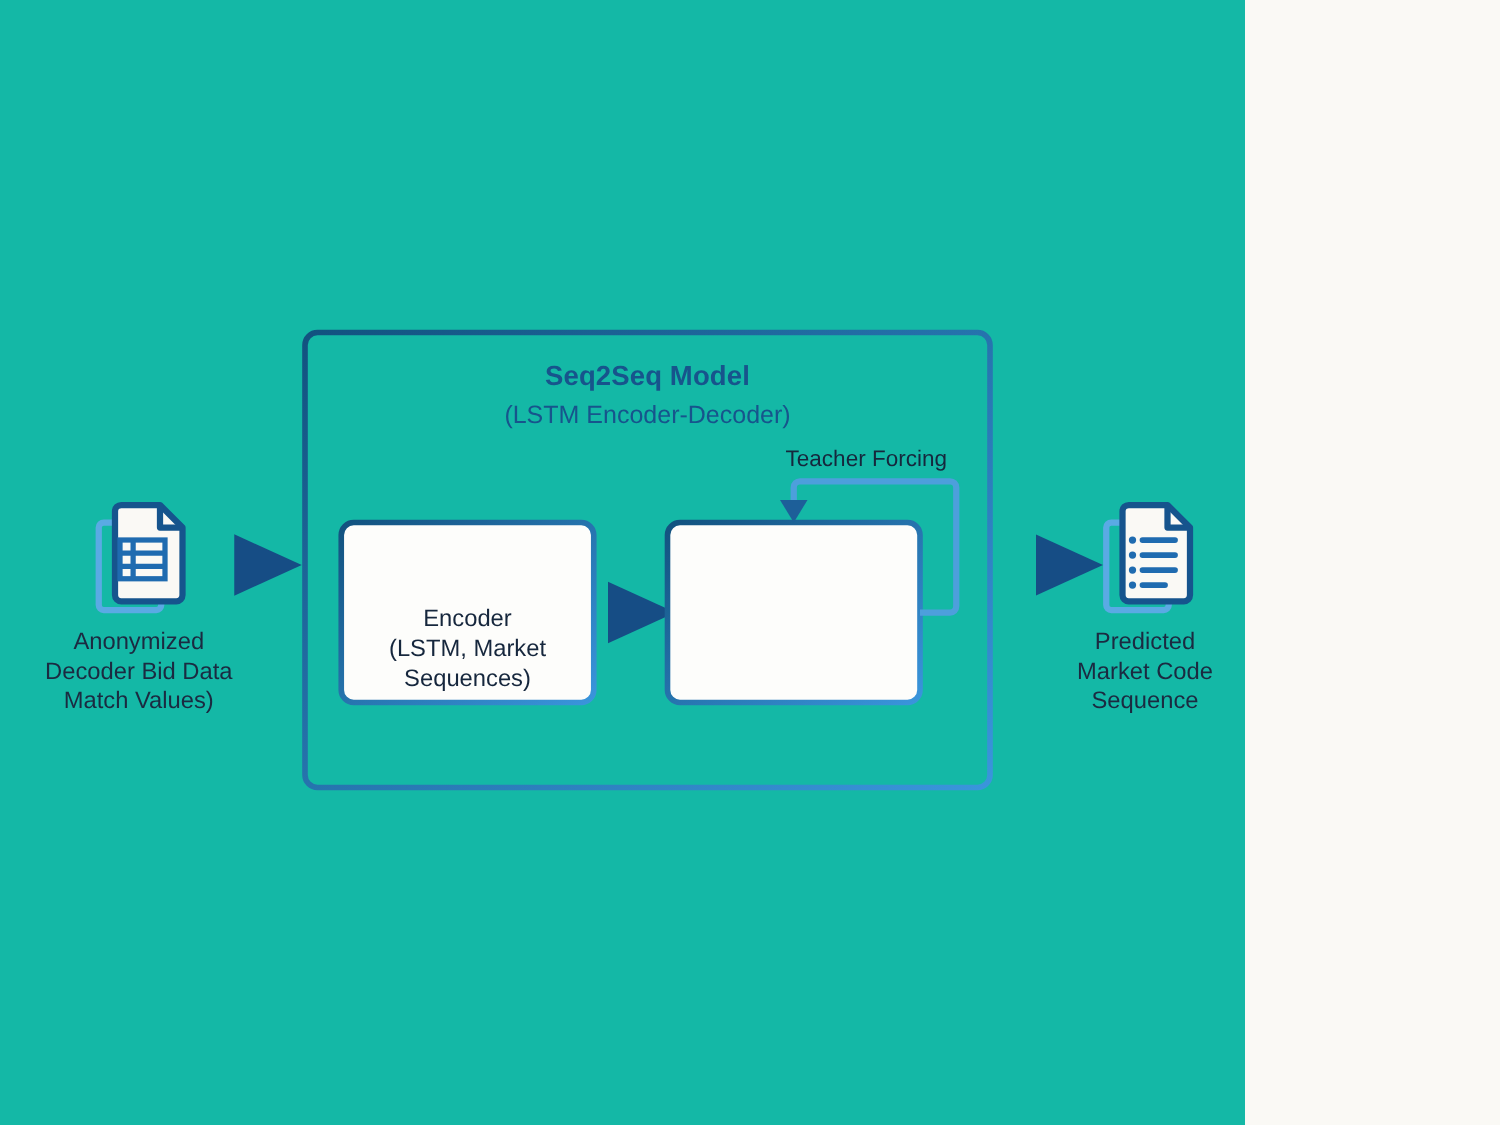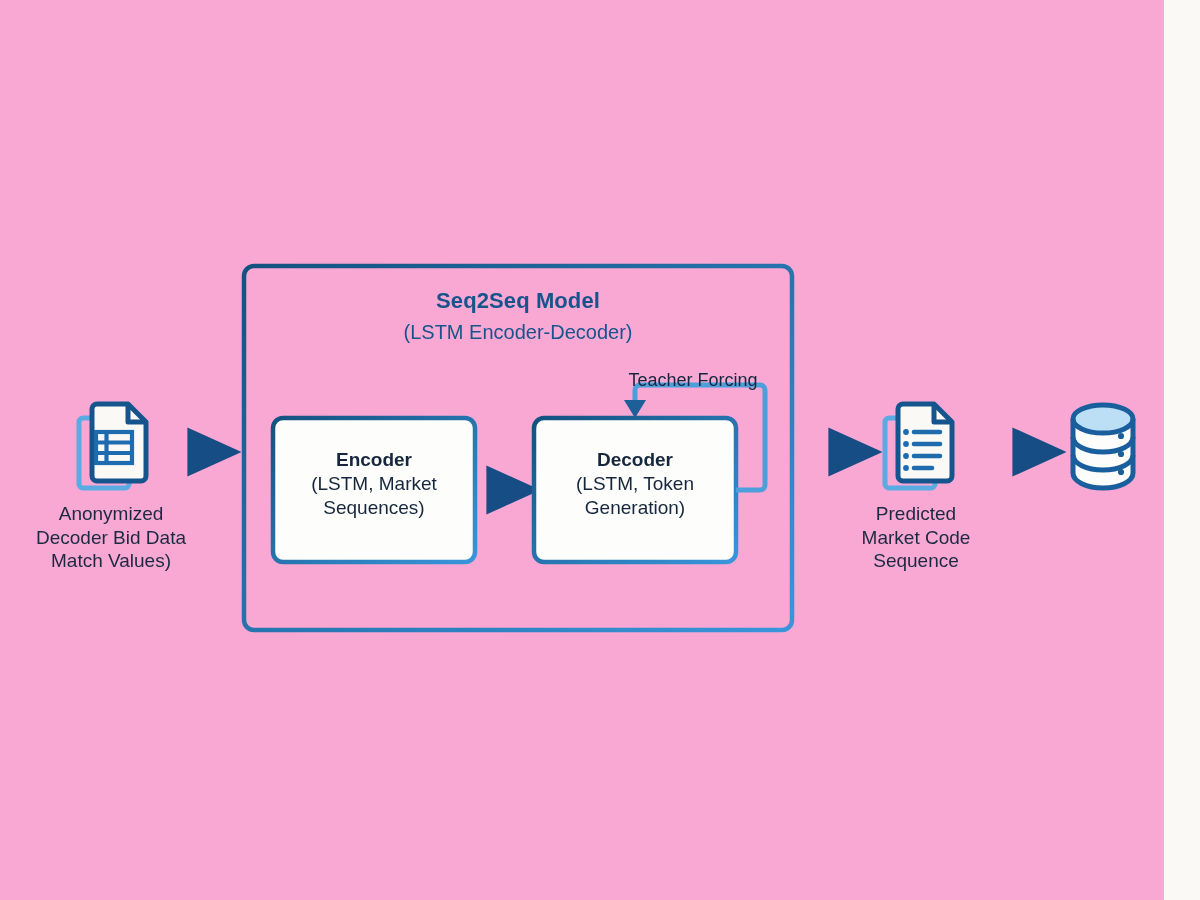--- a/index.html
+++ b/index.html
@@ -2,23 +2,23 @@
 <html><head>
 <meta charset="utf-8">
 <style>
   html, body {
     margin: 0;
     padding: 0;
     background: #faf9f5;
   }
   #canvas {
     position: relative;
-    width: 1164px;
+    width: 996px;
     height: 900px;
-    background: #f9a8d4;
+    background: #14b8a6;
     overflow: hidden;
     font-family: "Liberation Sans", sans-serif;
   }
   svg.layer {
     position: absolute;
     left: 0;
     top: 0;
     width: 1200px;
     height: 900px;
   }
@@ -40,23 +40,24 @@
     display: block;
   }
   .box-text {
     position: absolute;
     text-align: center;
     color: #16273d;
     line-height: 1.26;
     font-family: "Liberation Sans", sans-serif;
   }
   .box-text .bold {
-    font-weight: bold;
-    font-size: 19px;
-    display: block;
+    font-weight: normal;
+    font-size: 19px;
+    display: block;
+    margin-top: 36px;
   }
   .box-text .reg {
     font-weight: normal;
     font-size: 19px;
     display: block;
   }
   .model-title {
     position: absolute;
     text-align: center;
     width: 548px;
@@ -80,21 +81,20 @@
   }
   .tf-label {
     position: absolute;
     left: 598px;
     top: 357px;
     width: 190px;
     text-align: center;
     font-size: 18px;
     color: #16273d;
     font-family: "Liberation Sans", sans-serif;
-    margin-top: 13px;
   }
 </style>
 </head>
 <body>
 
 <div id="canvas">
 
   <svg class="layer" viewBox="0 0 1200 900">
     <defs>
       <linearGradient id="gradA" x1="0" y1="0" x2="1" y2="0">
@@ -189,25 +189,20 @@
   </div>
 
   <div class="tf-label">Teacher Forcing</div>
 
   <div class="box-text" style="left:273px; top:448px; width:202px;">
     <span class="bold">Encoder</span>
     <span class="reg">(LSTM, Market</span>
     <span class="reg">Sequences)</span>
   </div>
 
-  <div class="box-text" style="left:534px; top:448px; width:202px;">
-    <span class="bold">Decoder</span>
-    <span class="reg">(LSTM, Token</span>
-    <span class="reg">Generation)</span>
-  </div>
 
   <div class="node-label" style="left:5px; top:502px; width:212px;">
     <span class="bold">Anonymized</span>
     <span class="bold">Decoder Bid Data</span>
     <span class="reg">Match Values)</span>
   </div>
 
   <div class="node-label" style="left:818px; top:502px; width:196px;">
     <span class="bold">Predicted</span>
     <span class="bold">Market Code</span>

